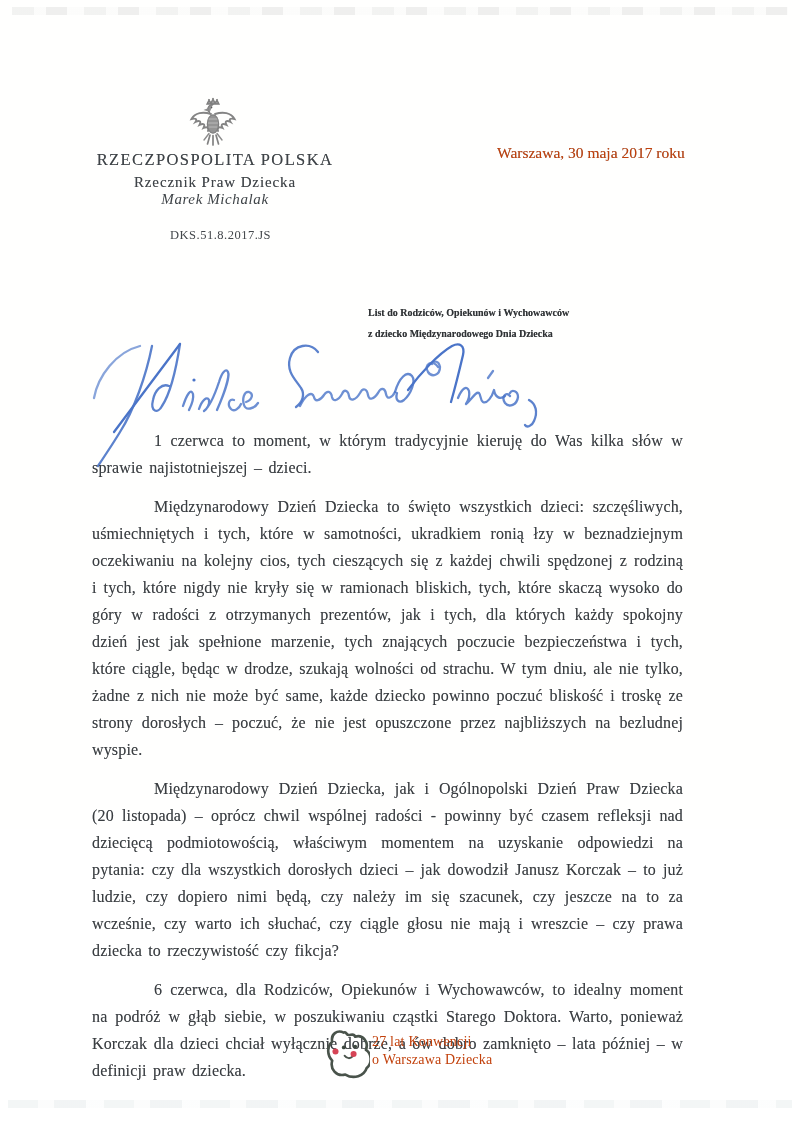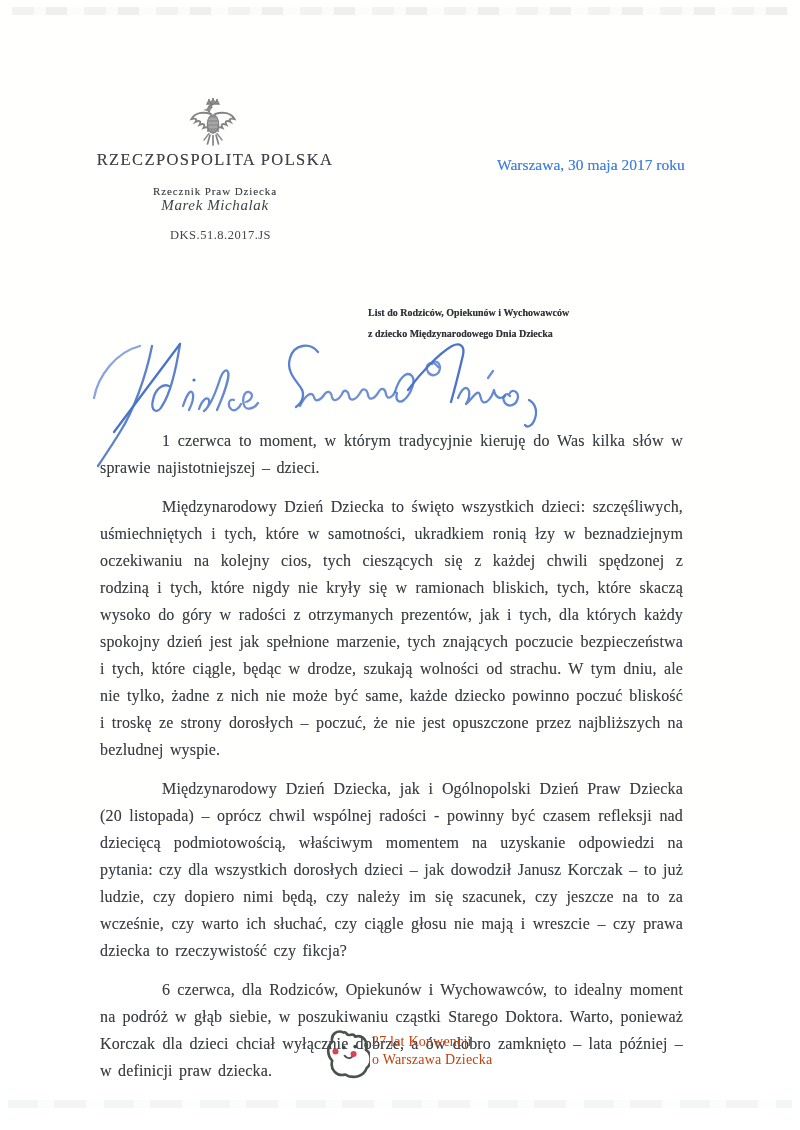--- a/index.html
+++ b/index.html
@@ -14,37 +14,37 @@
       rgba(110,115,112,.10) 0 22px, rgba(110,115,112,.03) 22px 34px,
       rgba(110,115,112,.13) 34px 55px, rgba(110,115,112,.02) 55px 72px);}
   .scan-band.bottom{background:repeating-linear-gradient(90deg,
       rgba(140,165,170,.12) 0 30px, rgba(140,165,170,.04) 30px 46px,
       rgba(140,165,170,.14) 46px 78px, rgba(140,165,170,.03) 78px 96px);}
 
   
   .letterhead{left:60px;top:150px;width:310px;text-align:center;color:#3f4448;}
   .institution{font-size:16.5px;letter-spacing:1.4px;white-space:nowrap;
                text-shadow:0 0 .4px rgba(63,68,72,.55);}
-  .office{font-size:11px;letter-spacing:.9px;margin-top:15px;white-space:nowrap;
+  .office{font-size:15px;letter-spacing:.9px;margin-top:4px;white-space:nowrap;
           text-shadow:0 0 .4px rgba(63,68,72,.5);}
   .official{font-size:15px;font-style:italic;margin-top:0;letter-spacing:.6px;}
   .refnum{left:170px;top:228px;font-size:12.5px;letter-spacing:.5px;color:#43474b;}
-  .dateline{left:497px;top:156px;font-size:15.5px;color:#3b82f6;
+  .dateline{left:497px;top:144px;font-size:15.5px;color:#c2410c;
             text-shadow:0 0 .4px rgba(60,64,68,.5);}
 
   
   .doc-title{left:368px;top:303px;font-size:10px;font-weight:bold;
              line-height:20.5px;color:#303336;
              text-shadow:0 0 .4px rgba(48,51,54,.6);}
 
   
   .body-text{left:92px;top:427px;width:591px;font-size:16px;line-height:27px;
              color:#3a3e42;text-align:justify;word-spacing:2.2px;
              letter-spacing:.15px;text-shadow:0 0 .45px rgba(58,62,66,.45);}
-  .body-text p{margin:0 0 12px 8px;text-indent:62px;}
+  .body-text p{margin:0 0 12px 0;text-indent:62px;}
   .body-text p:last-child{margin-bottom:0;}
 
   
   .footer-logo-text{left:372px;top:1033px;font-size:14px;line-height:17.5px;
                     color:#c2410c;letter-spacing:.2px;}
 
   svg{display:block;}
 </style>
 </head>
 <body>

